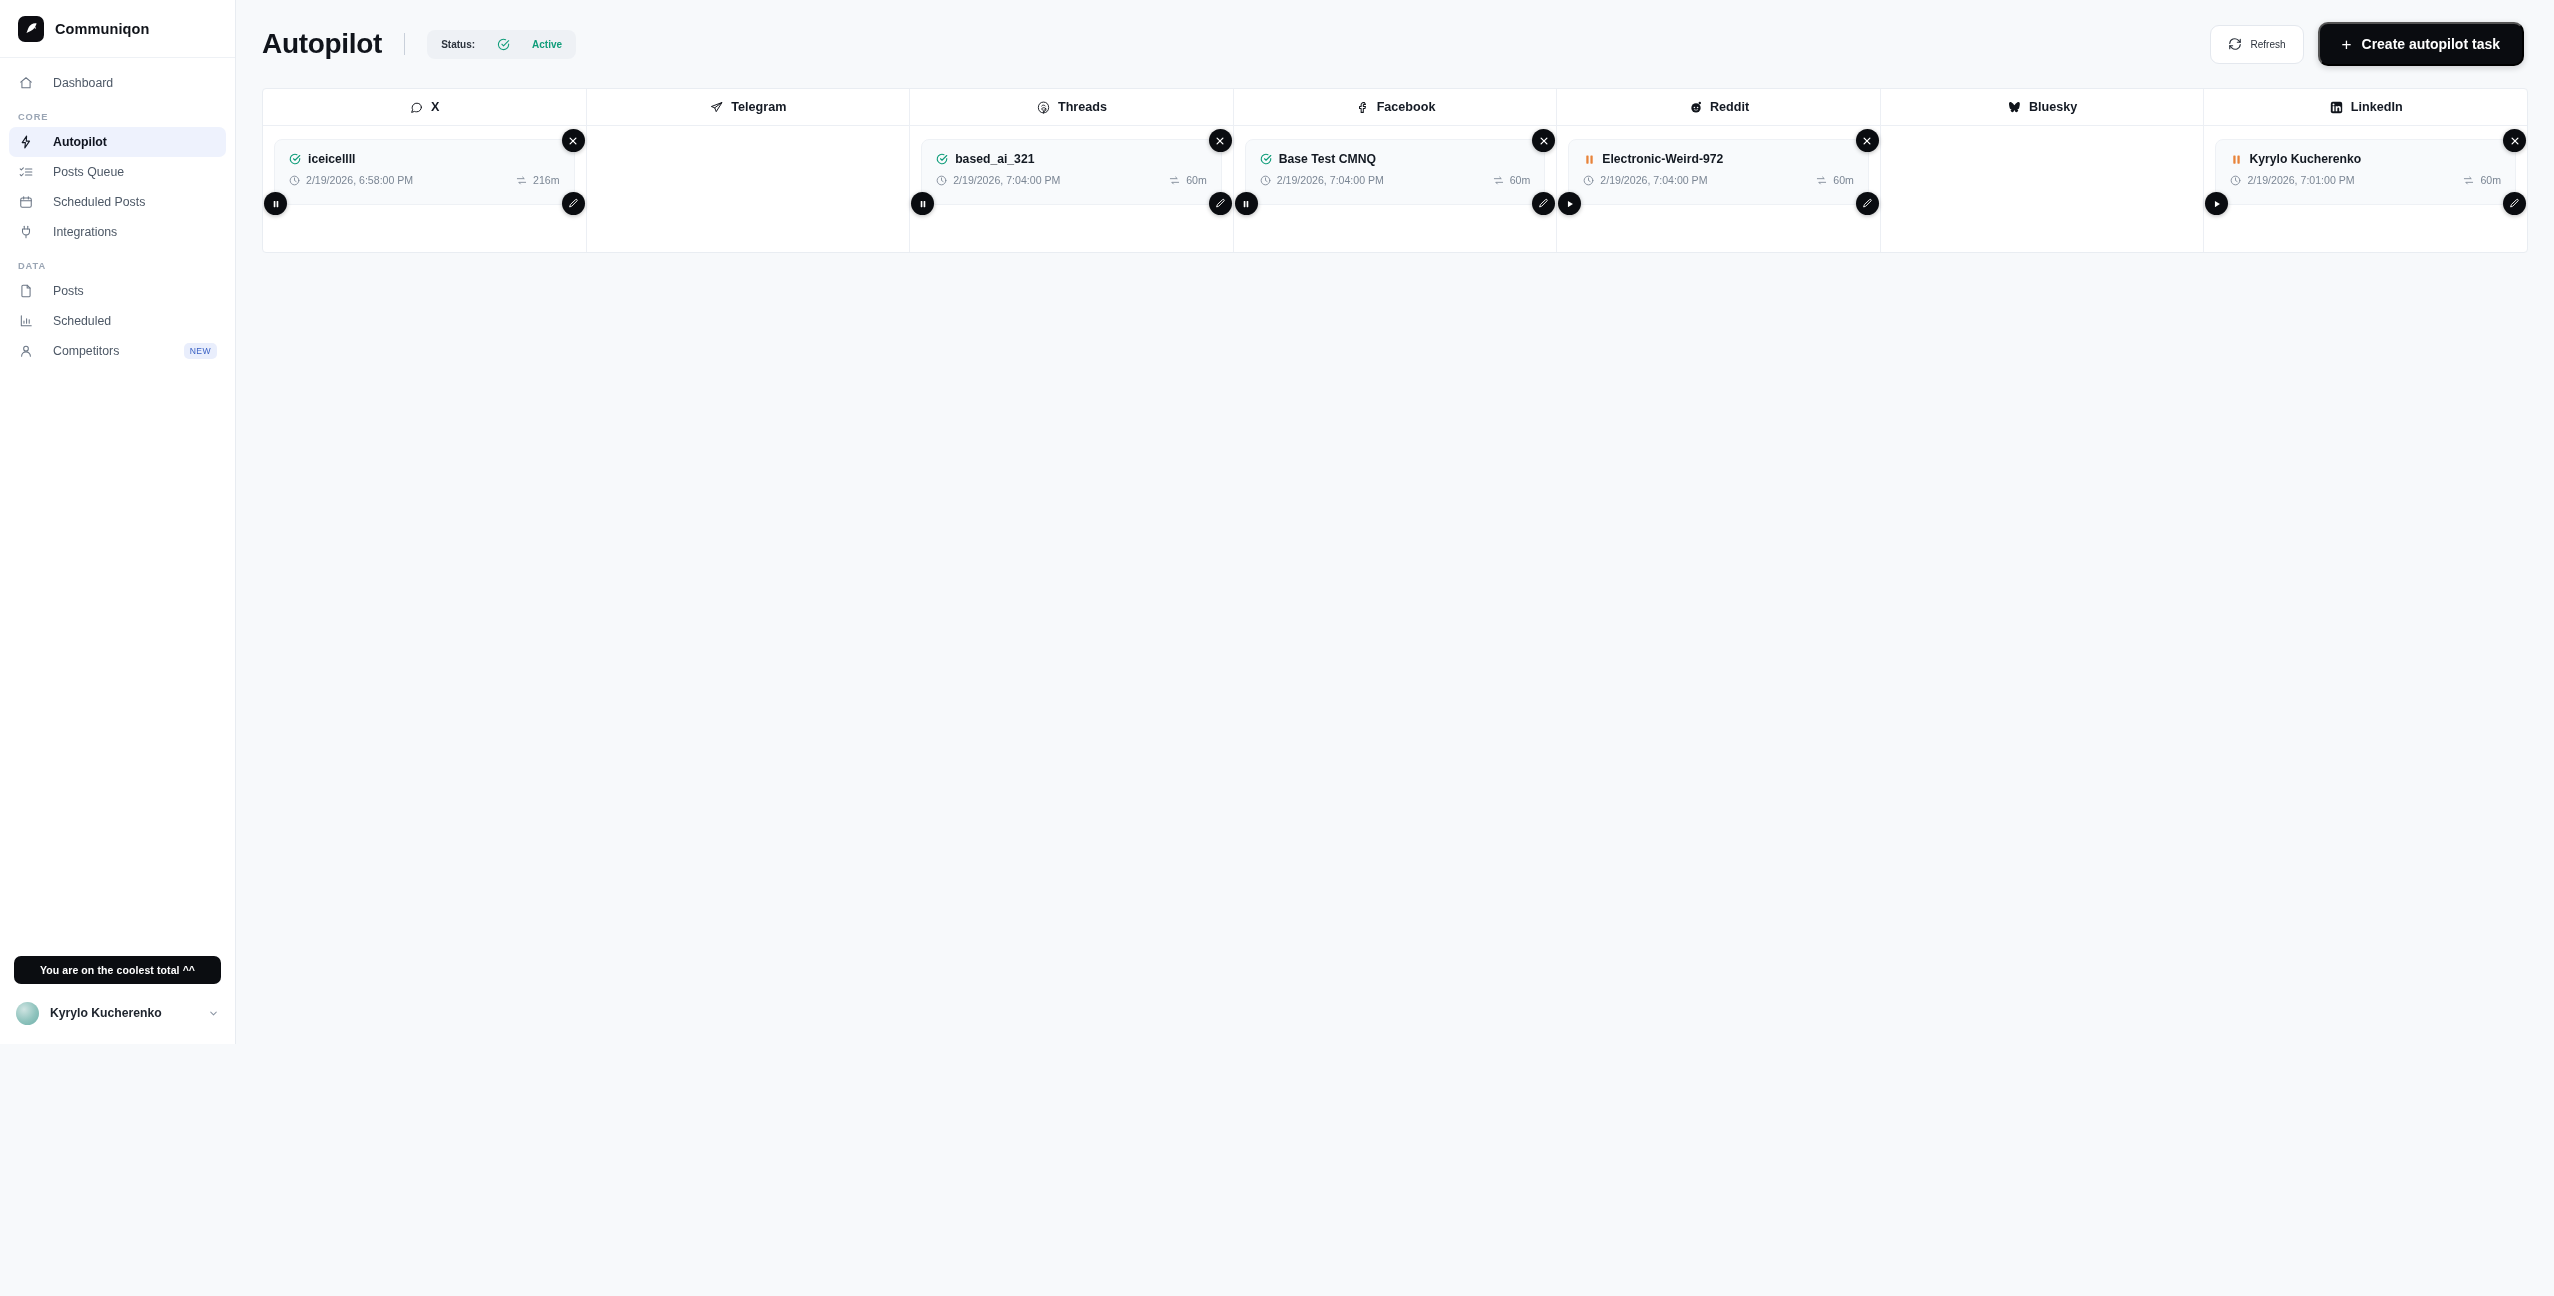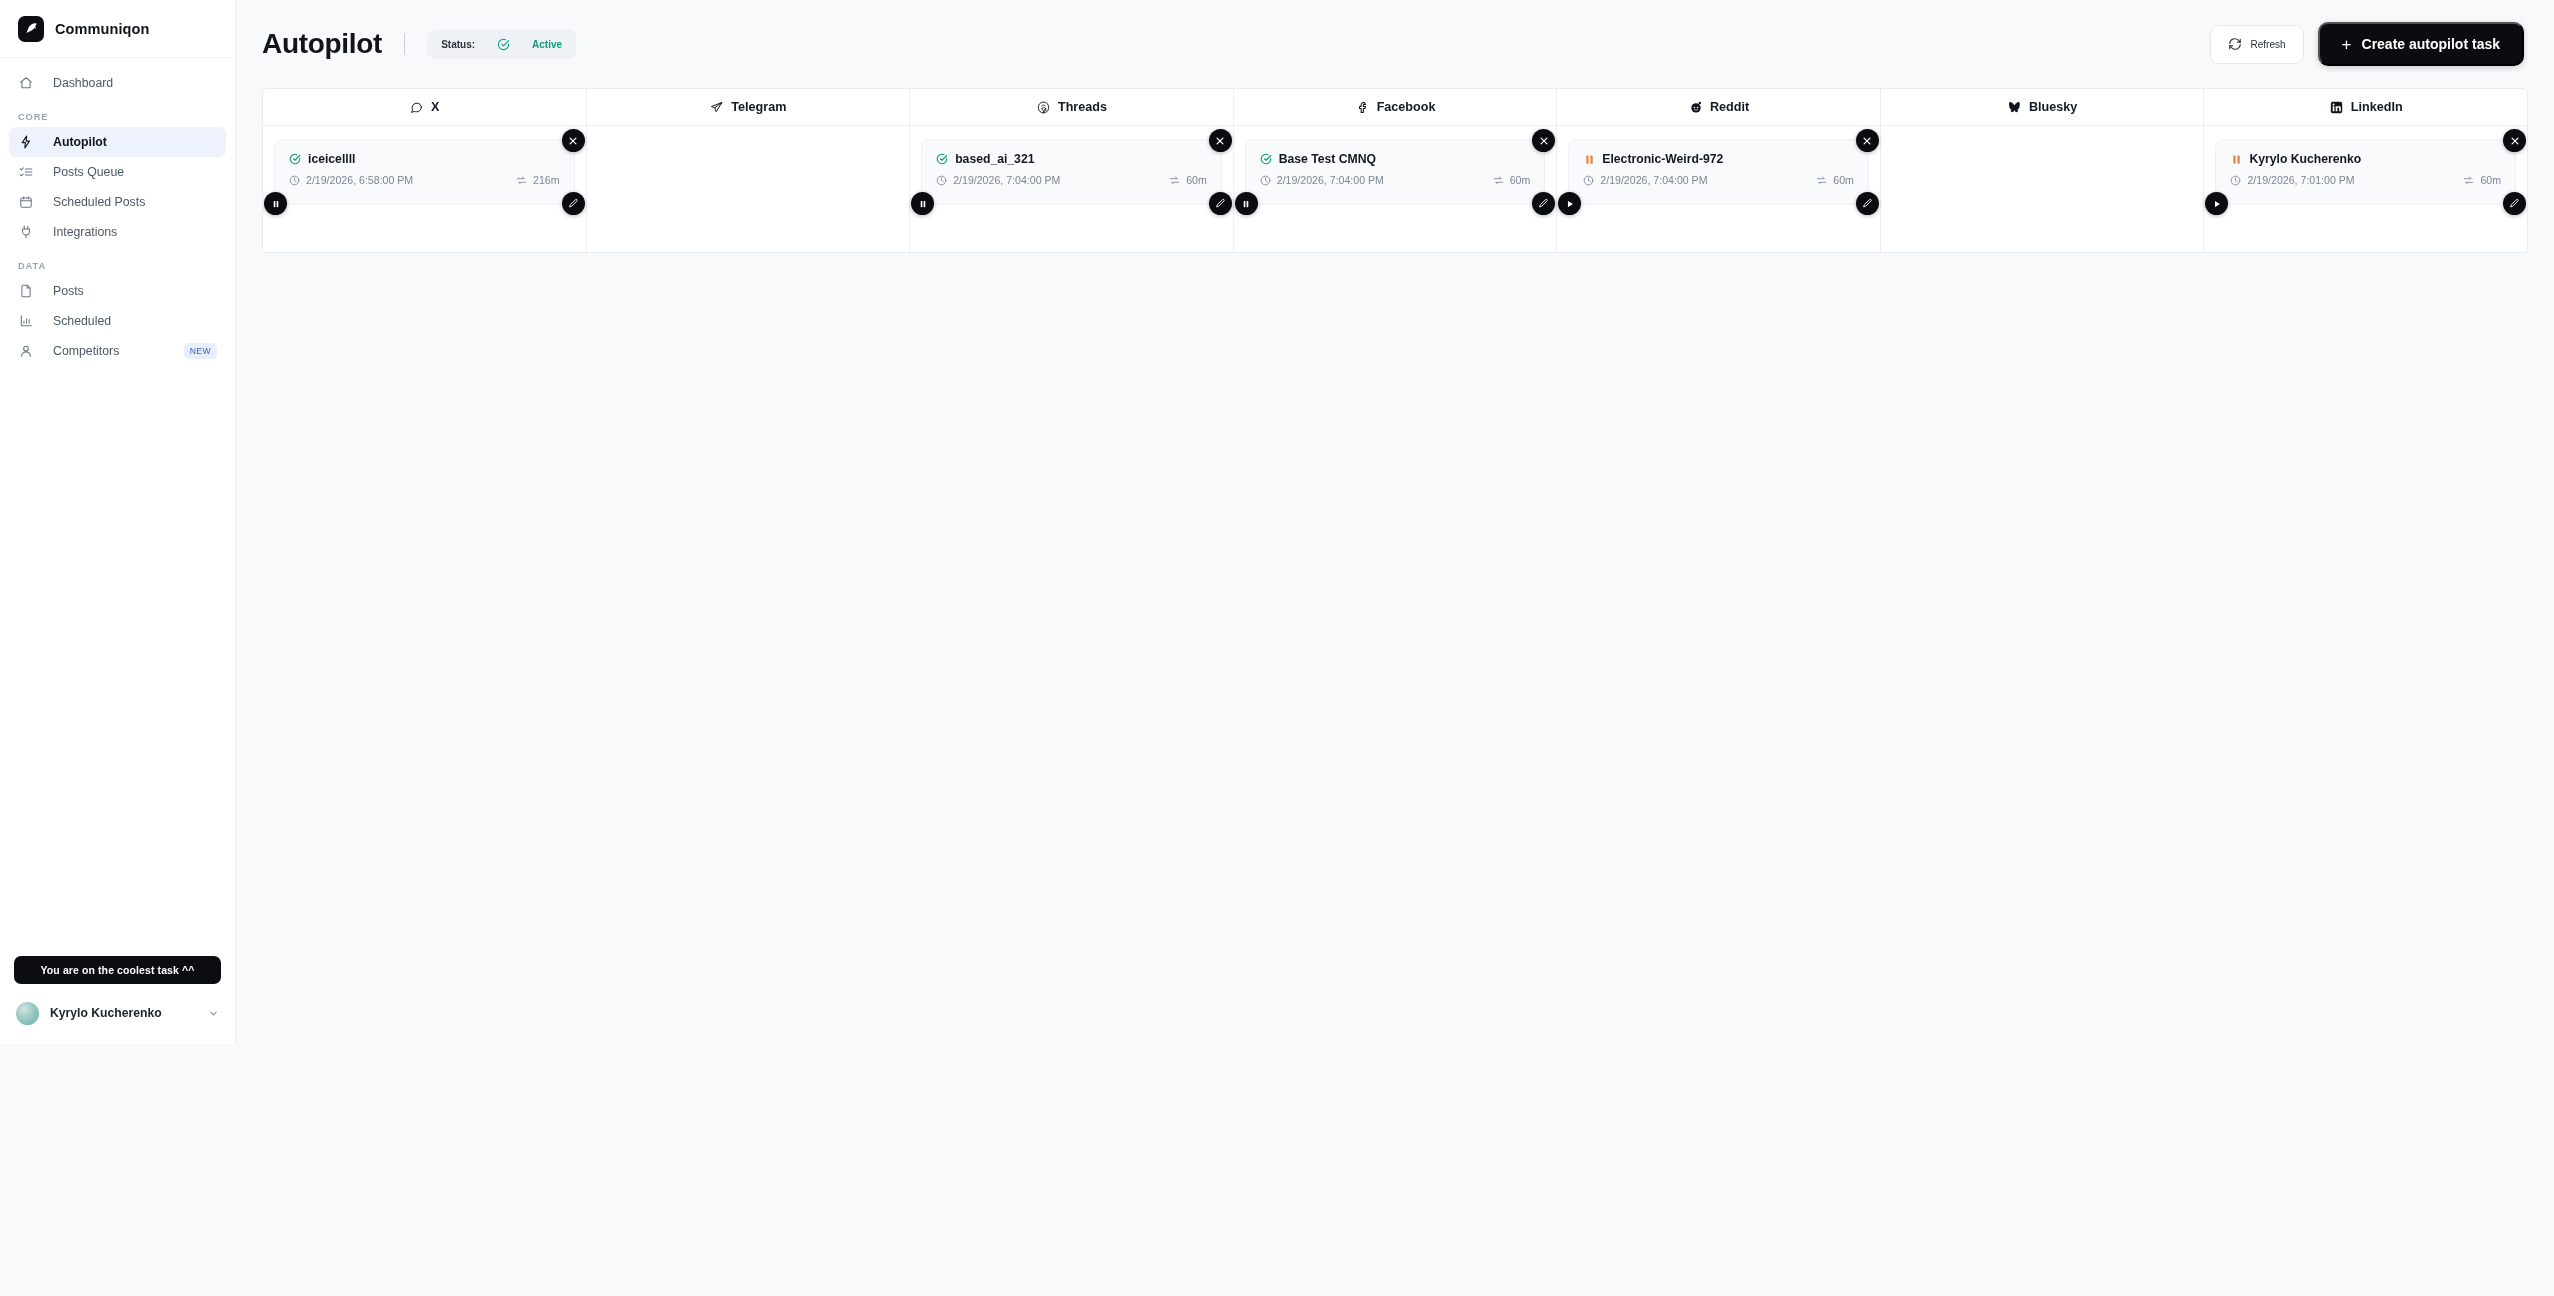--- a/index.html
+++ b/index.html
@@ -263,21 +263,21 @@
               <path d="M4.5 21a7.5 7.5 0 0 1 15 0"></path>
           </svg>
         </span>
         <span>Competitors</span>
         <span class="badge-new">NEW</span>
       </div>
 
     </nav>
 
     <div class="sidebar-bottom">
-      <div class="tier-pill">You are on the coolest task ^^</div>
+      <div class="tier-pill">You are on the coolest total ^^</div>
       <div class="user-row">
         <span class="avatar"></span>
         <span class="user-name">Kyrylo Kucherenko</span>
         <span class="chev">
           <svg width="11" height="11" viewBox="0 0 24 24" fill="none" stroke="currentColor" stroke-width="2.2" stroke-linecap="round" stroke-linejoin="round">
               <path d="m6 9 6 6 6-6"></path>
             </svg>
         </span>
       </div>
     </div>

